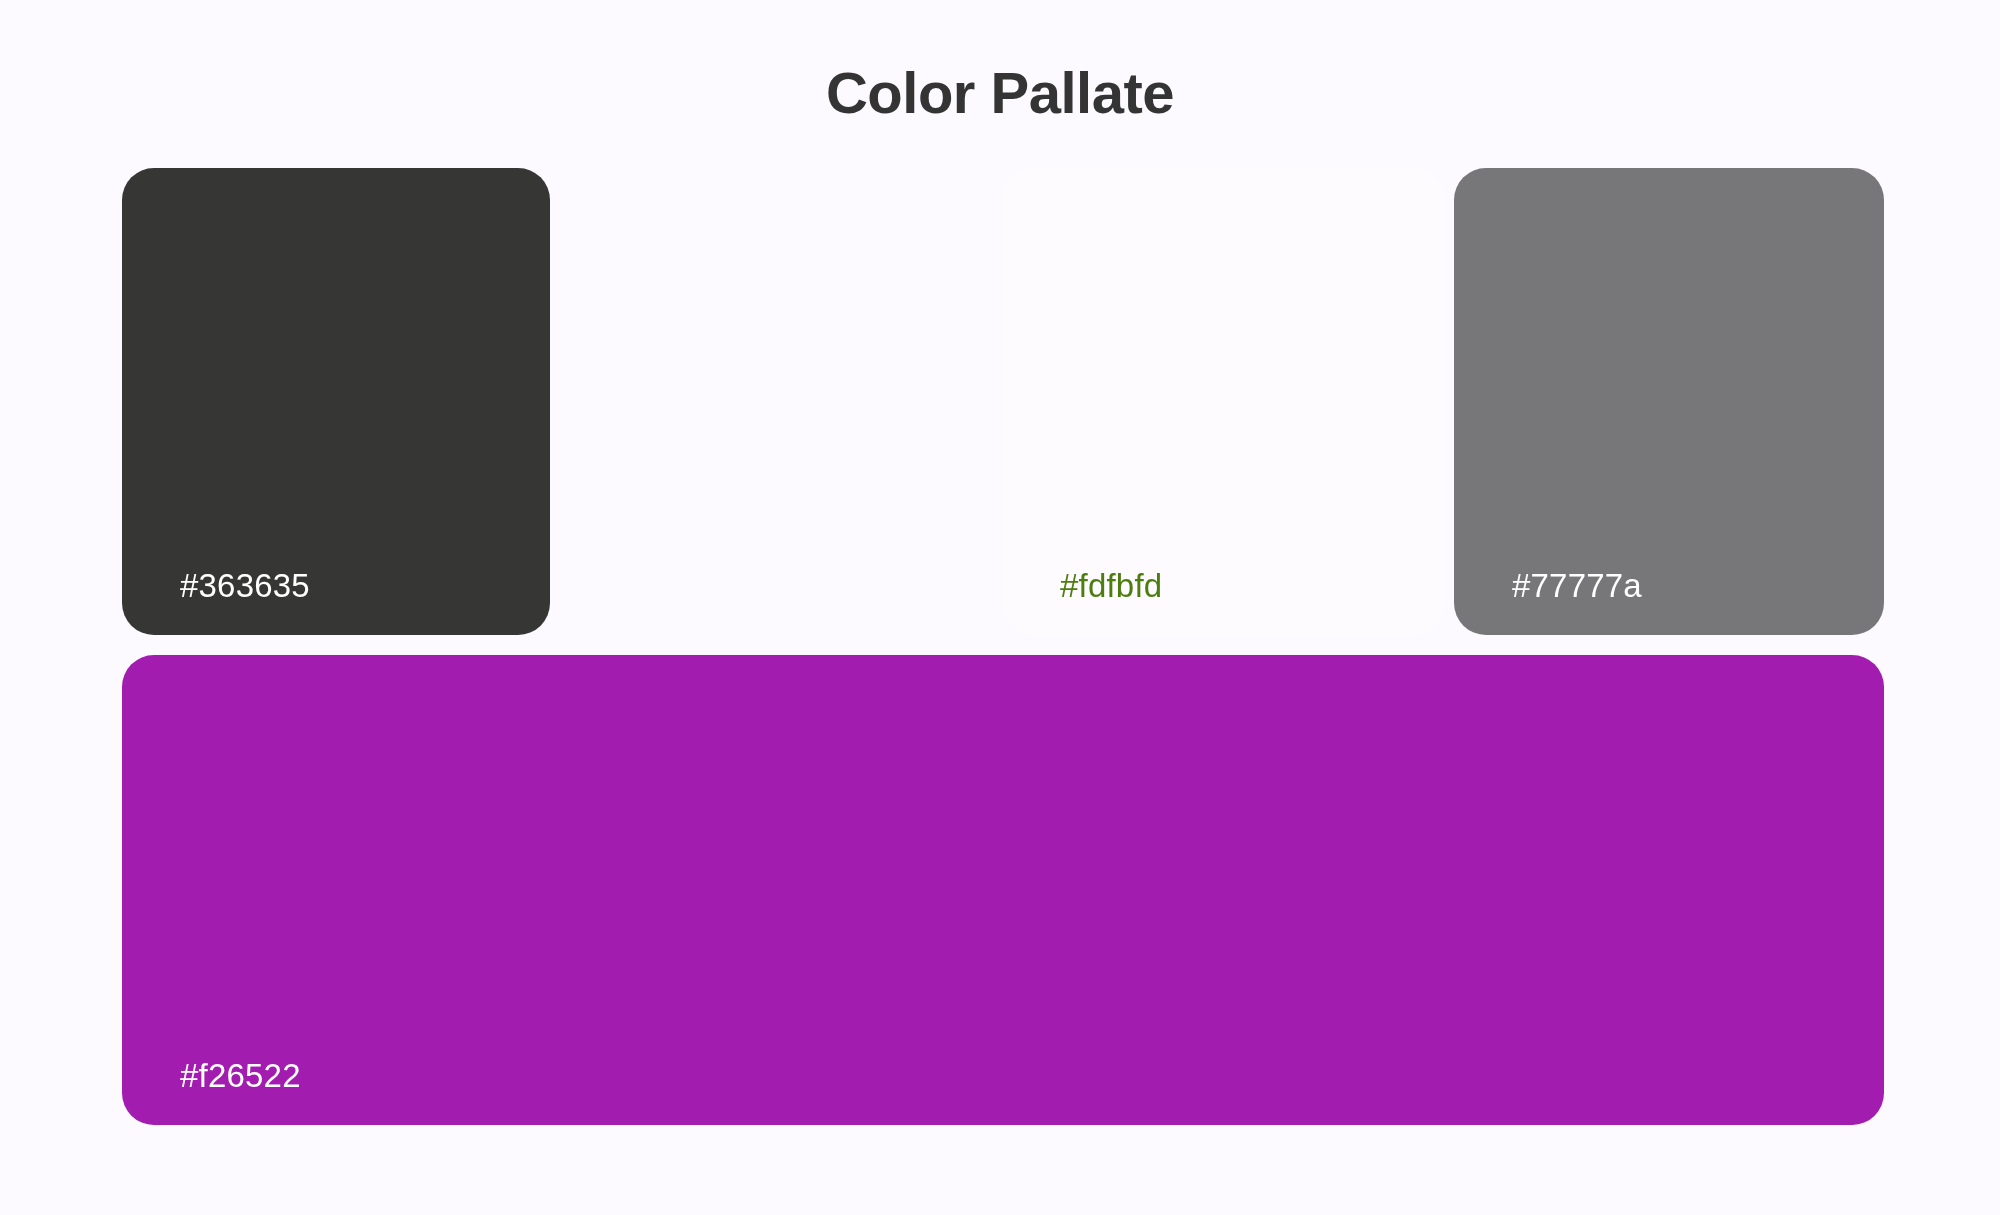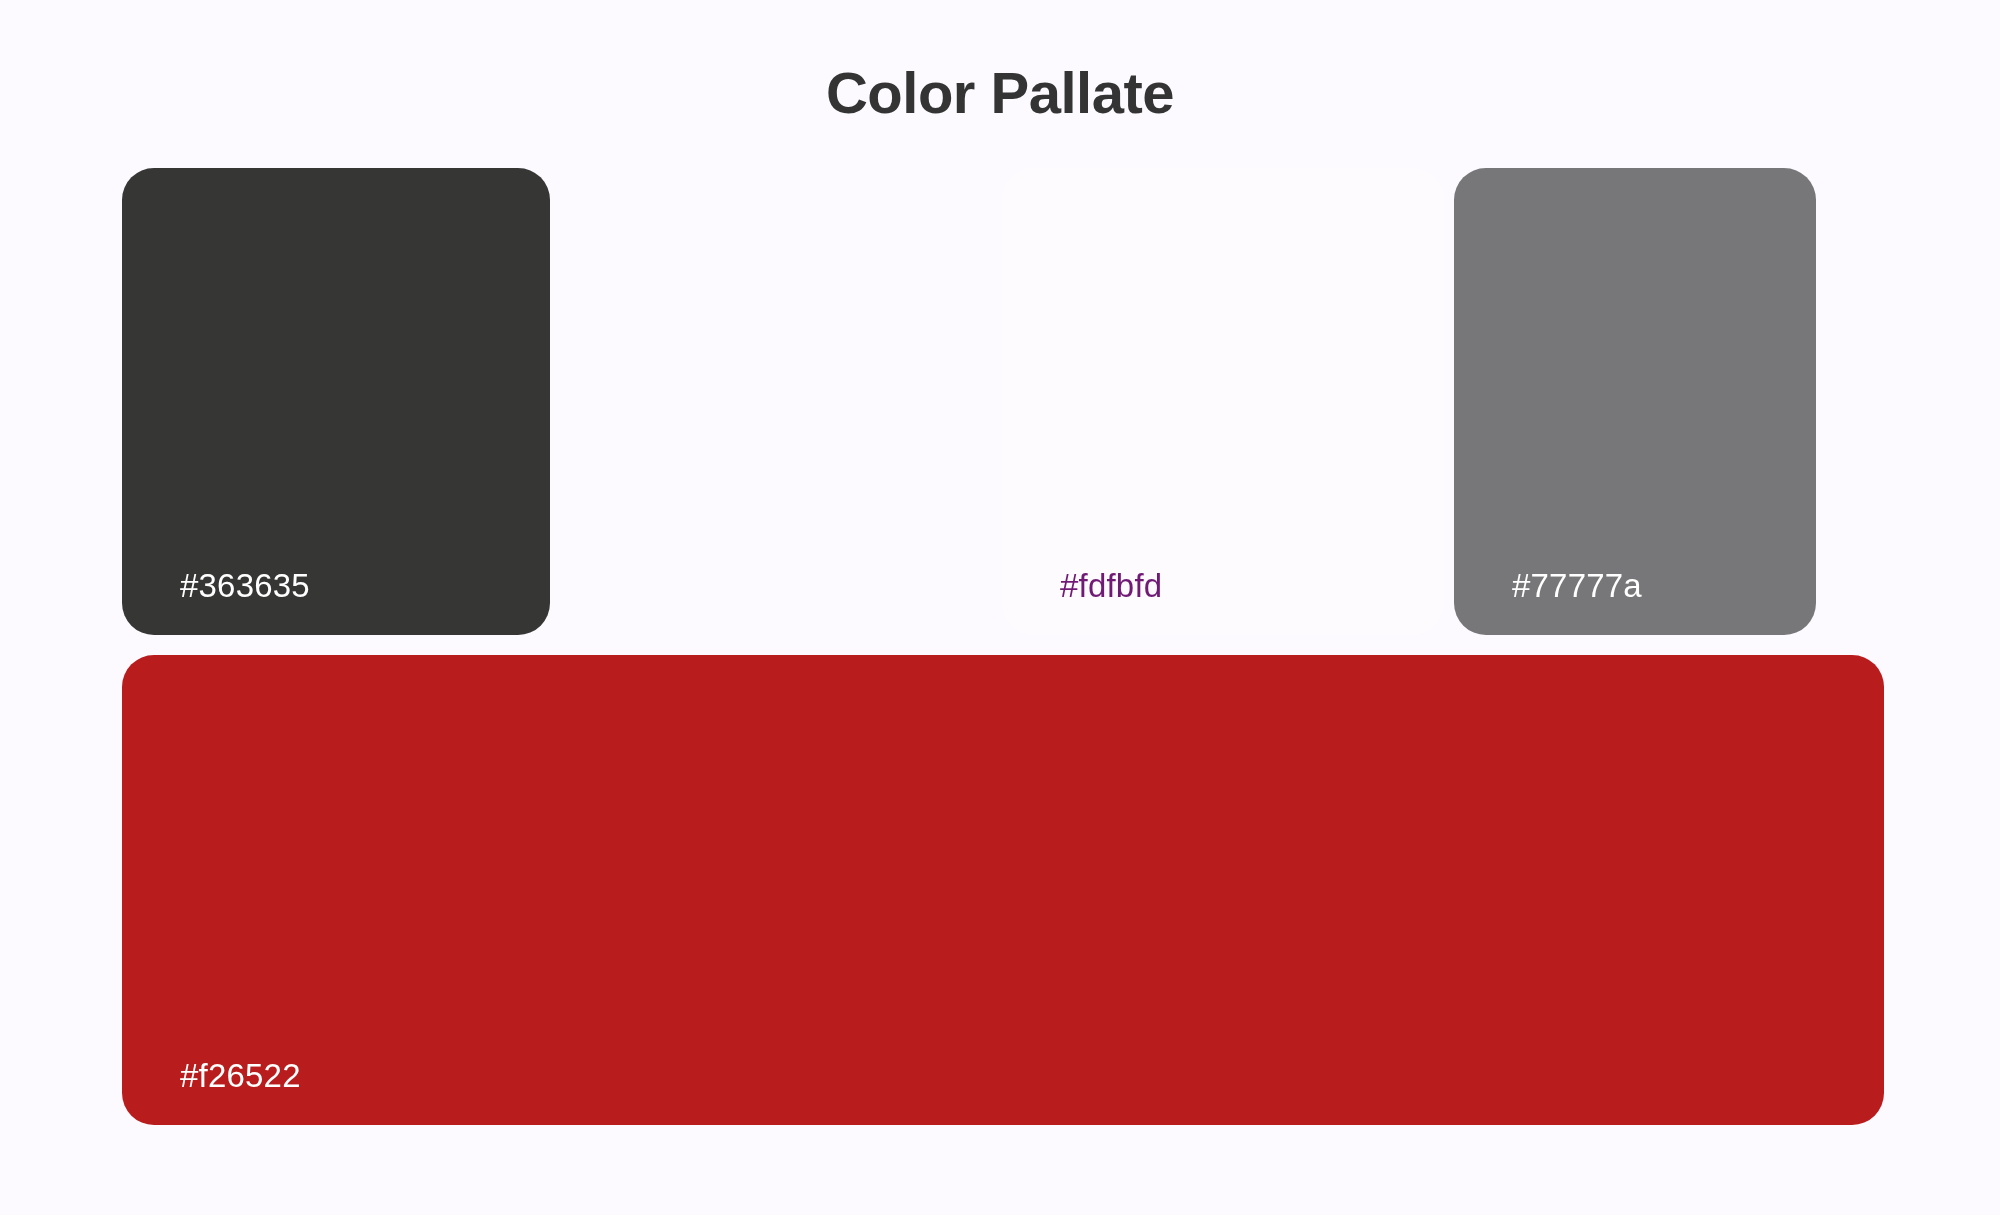--- a/index.html
+++ b/index.html
@@ -46,42 +46,42 @@
     white-space: nowrap;
     line-height: 1;
   }
   .label-light { color: #ffffff; }
   .label-dark  { color: #111111; }
 
   
   #swatch-0 { left: 122px;  top: 168px; width: 428px; height: 467px; }
   #swatch-1 { left: 568px;  top: 168px; width: 425px; height: 467px; }
   #swatch-2 { left: 1002px; top: 168px; width: 442px; height: 467px; }
-  #swatch-3 { left: 1454px; top: 168px; width: 362px; height: 467px; }
+  #swatch-3 { left: 1454px; top: 168px; width: 430px; height: 467px; }
 
   
   #swatch-4 { left: 122px;  top: 655px; width: 1762px; height: 470px; }
 </style>
 </head>
 <body style="background: rgb(252, 250, 255);">
 
 <div id="canvas" style="background: rgb(252, 250, 255); padding-left: 43px;">
 
   <div id="page-title" style="color: rgb(52, 52, 52);">Color Pallate</div>
 
   <div class="swatch" id="swatch-0" style="background: rgb(54, 54, 53);">
     <span class="swatch-label label-light" style="color: rgb(255, 255, 255);">#363635</span>
   </div>
 
 
   <div class="swatch" id="swatch-2" style="background: rgb(253, 251, 253);">
-    <span class="swatch-label label-dark" style="color: #701a75;">#fdfbfd</span>
+    <span class="swatch-label label-dark" style="color: #4d7c0f;">#fdfbfd</span>
   </div>
 
   <div class="swatch" id="swatch-3" style="background: rgb(119, 119, 122);">
     <span class="swatch-label label-light" style="color: rgb(255, 255, 255);">#77777a</span>
   </div>
 
-  <div class="swatch" id="swatch-4" style="background: #b91c1c;">
+  <div class="swatch" id="swatch-4" style="background: #a21caf;">
     <span class="swatch-label label-light" style="color: rgb(255, 255, 255);">#f26522</span>
   </div>
 
 </div>
 
 </body></html>

